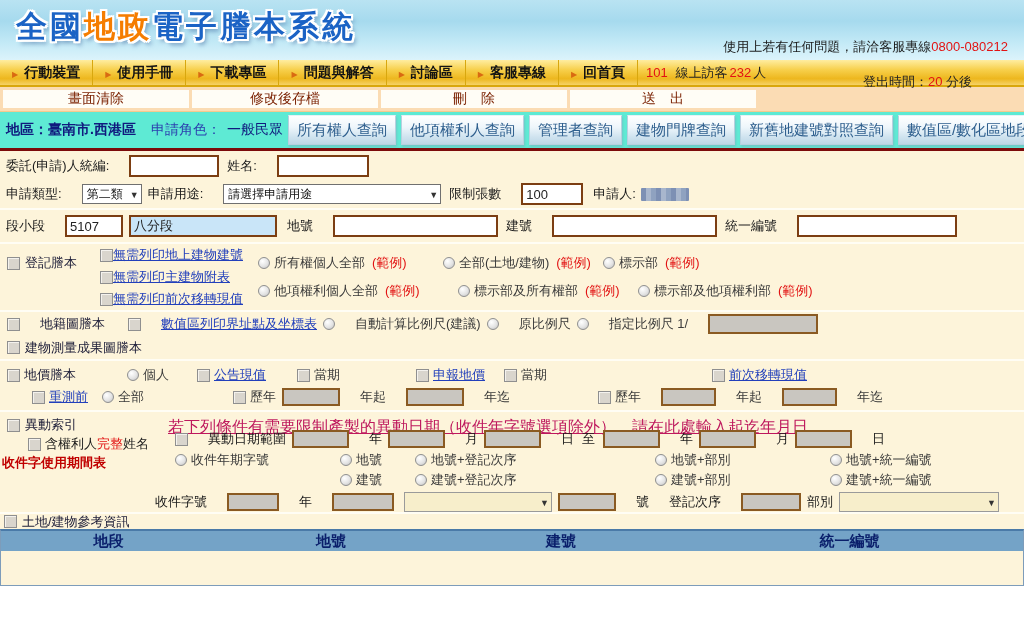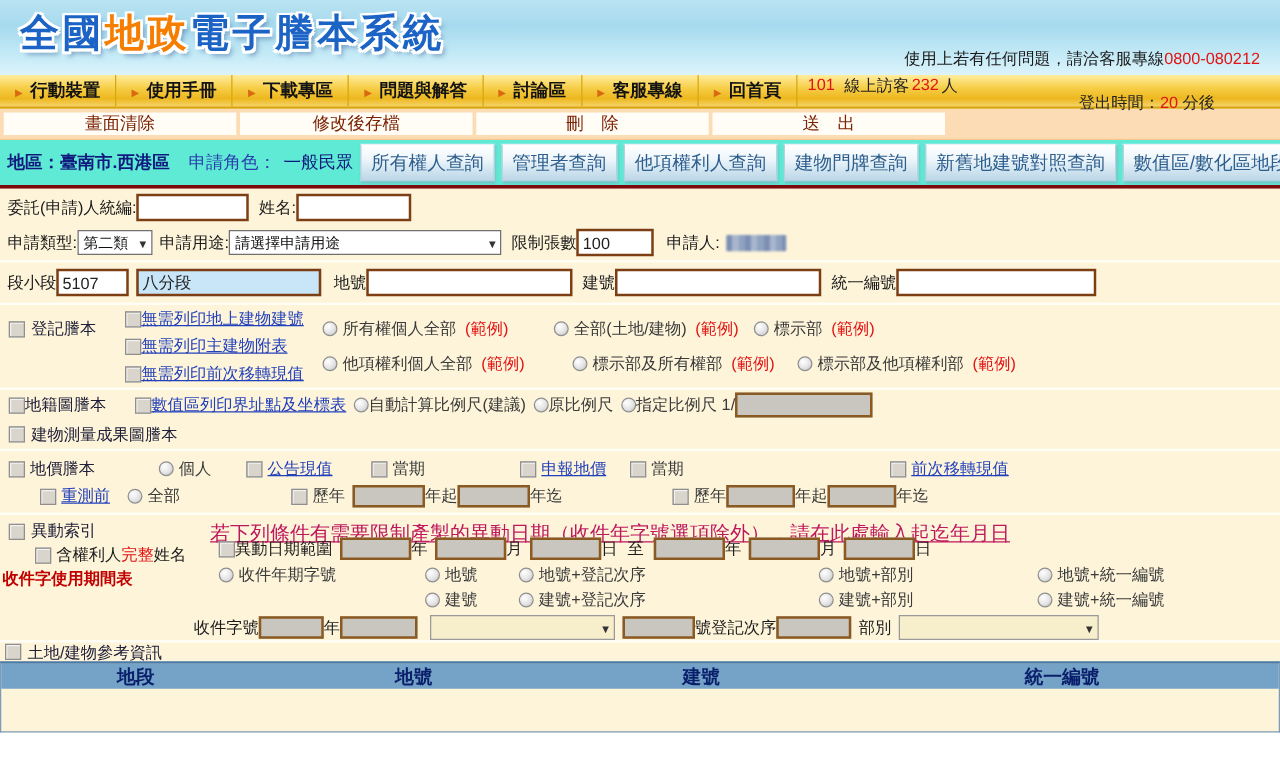--- a/index.html
+++ b/index.html
@@ -15,21 +15,21 @@
   .help-line{position:absolute;right:16px;bottom:4px;font-size:13px;color:#1a1a1a}
   .help-phone{color:#e21313}
 
   
   .navbar{height:27px;background:linear-gradient(180deg,#ffeda0 0%,#f7cf4a 40%,#edb71e 75%,#f6d367 100%);
           border-bottom:2px solid #d9a70c;display:flex;align-items:stretch;position:relative}
   .nav-item{display:flex;align-items:center;gap:6px;padding:0 12px;border-right:1px solid #d8a70e;
             font-weight:bold;font-size:14px;color:#131313;cursor:pointer;white-space:nowrap}
   .arrow-icon{display:inline-block}
   .arrow-icon::after{content:"▶";font-size:8px;color:#d96a12;position:relative;top:-1px}
-  .visitors{display:flex;margin-left:8px;font-size:13px;color:#222;gap:2px;white-space:nowrap}
+  .visitors{display:flex;align-items:center;margin-left:8px;font-size:13px;color:#222;gap:2px;white-space:nowrap}
   .red-num{color:#e21313}
   .logout{position:absolute;right:52px;top:13px;font-size:13px;color:#222;white-space:nowrap}
 
   
   .toolbar{height:25px;background:#fbdcb4;display:flex;gap:3px;padding:3px 0 3px 3px;border-bottom:1px solid #f5c98e}
   .tcell{width:186px;background:#fffdf6;color:#7c2304;font-size:14px;display:flex;align-items:center;justify-content:center;cursor:pointer;white-space:nowrap}
 
   
   .region{height:36px;background:#5eead4;display:flex;align-items:center;padding:0 3px;overflow:hidden}
   .area-label{color:#101a7e;font-weight:bold;font-size:14px;margin-left:3px;white-space:nowrap}
@@ -97,21 +97,21 @@
   .c1{width:165px}.c2{width:75px}.c3{width:240px}.c4{width:175px}
   .ci-receipt{display:flex;align-items:center;height:24px;padding-left:155px}
 
   .ref-row{height:17px;display:flex;align-items:center;gap:5px;padding-left:4px;background:#fdf4da}
   .ref-table{height:57px;background:#fdf4da;border:1px solid #7d9cba;border-top:2px solid #4a7aa8}
   .thead{height:20px;background:#74a3c7;display:flex;align-items:center}
   .th{font-weight:bold;color:#0a1f6b;font-size:15px;text-align:center;white-space:nowrap}
   .th1{width:215px}.th2{width:230px}.th3{width:230px}.th4{flex:1}
   .tbody{height:33px}
 
-  .ml4{margin-left:0}.ml6{margin-left:6px}.ml8{margin-left:8px}.ml10{margin-left:10px}
+  .ml4{margin-left:20px}.ml6{margin-left:6px}.ml8{margin-left:8px}.ml10{margin-left:10px}
   .ml12{margin-left:12px}.ml15{margin-left:15px}
 </style>
 </head>
 <body>
 
 <div class="sky">
   <div class="logo"><span>全國</span><span class="logo-orange">地政</span><span>電子謄本系統</span></div>
   <div class="help-line"><span>使用上若有任何問題，請洽客服專線</span><span class="help-phone">0800-080212</span></div>
 </div>
 
@@ -155,22 +155,22 @@
   <div class="tcell">修改後存檔</div>
   <div class="tcell">刪　除</div>
   <div class="tcell">送　出</div>
 </div>
 
 <div class="region">
   <span class="area-label">地區：臺南市.西港區</span>
   <span class="role-label">申請角色：</span>
   <span class="role-value">一般民眾</span>
   <div class="qbtn">所有權人查詢</div>
+  <div class="qbtn">他項權利人查詢</div>
   <div class="qbtn">管理者查詢</div>
-  <div class="qbtn">他項權利人查詢</div>
   <div class="qbtn">建物門牌查詢</div>
   <div class="qbtn">新舊地建號對照查詢</div>
   <div class="qbtn">數值區/數化區地段查詢</div>
 
 </div>
 <div class="maroon-line"></div>
 
 <div class="form">
 
   <div class="frow row-applicant">

